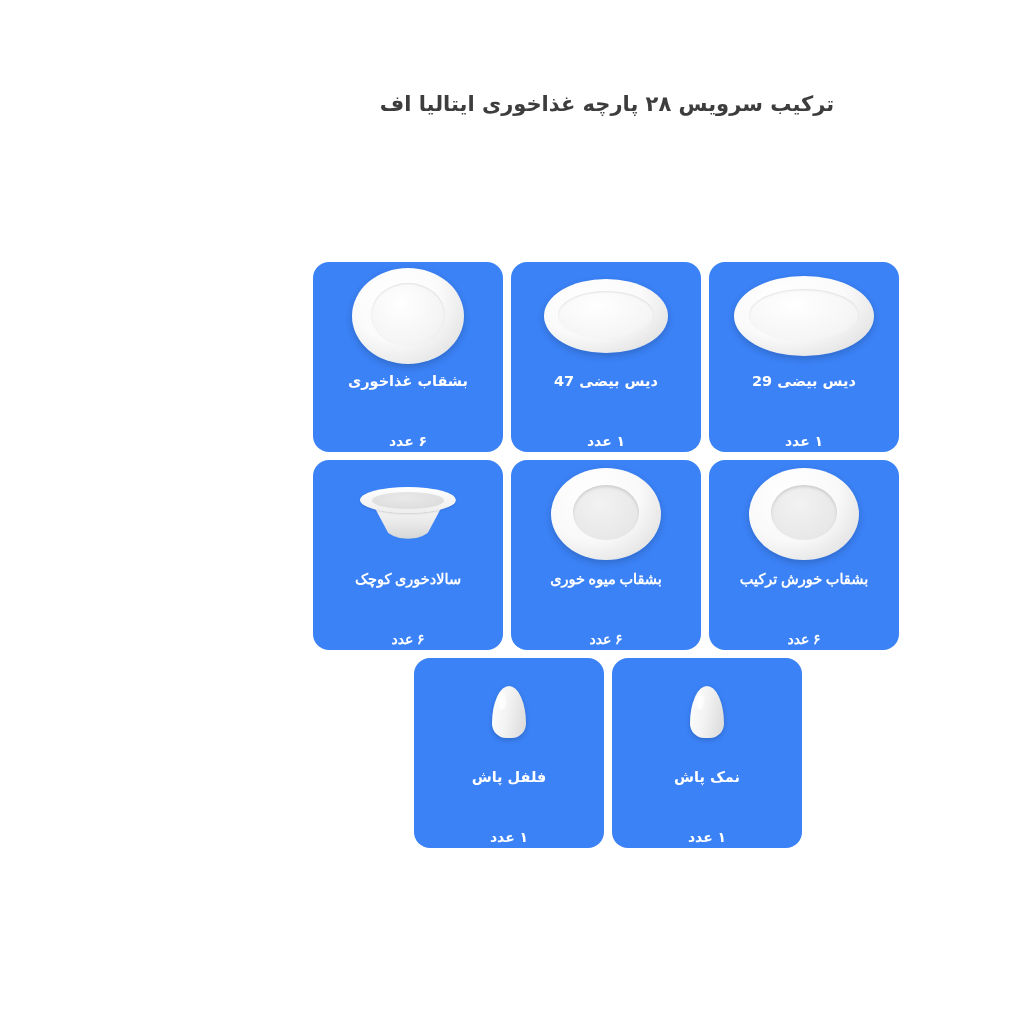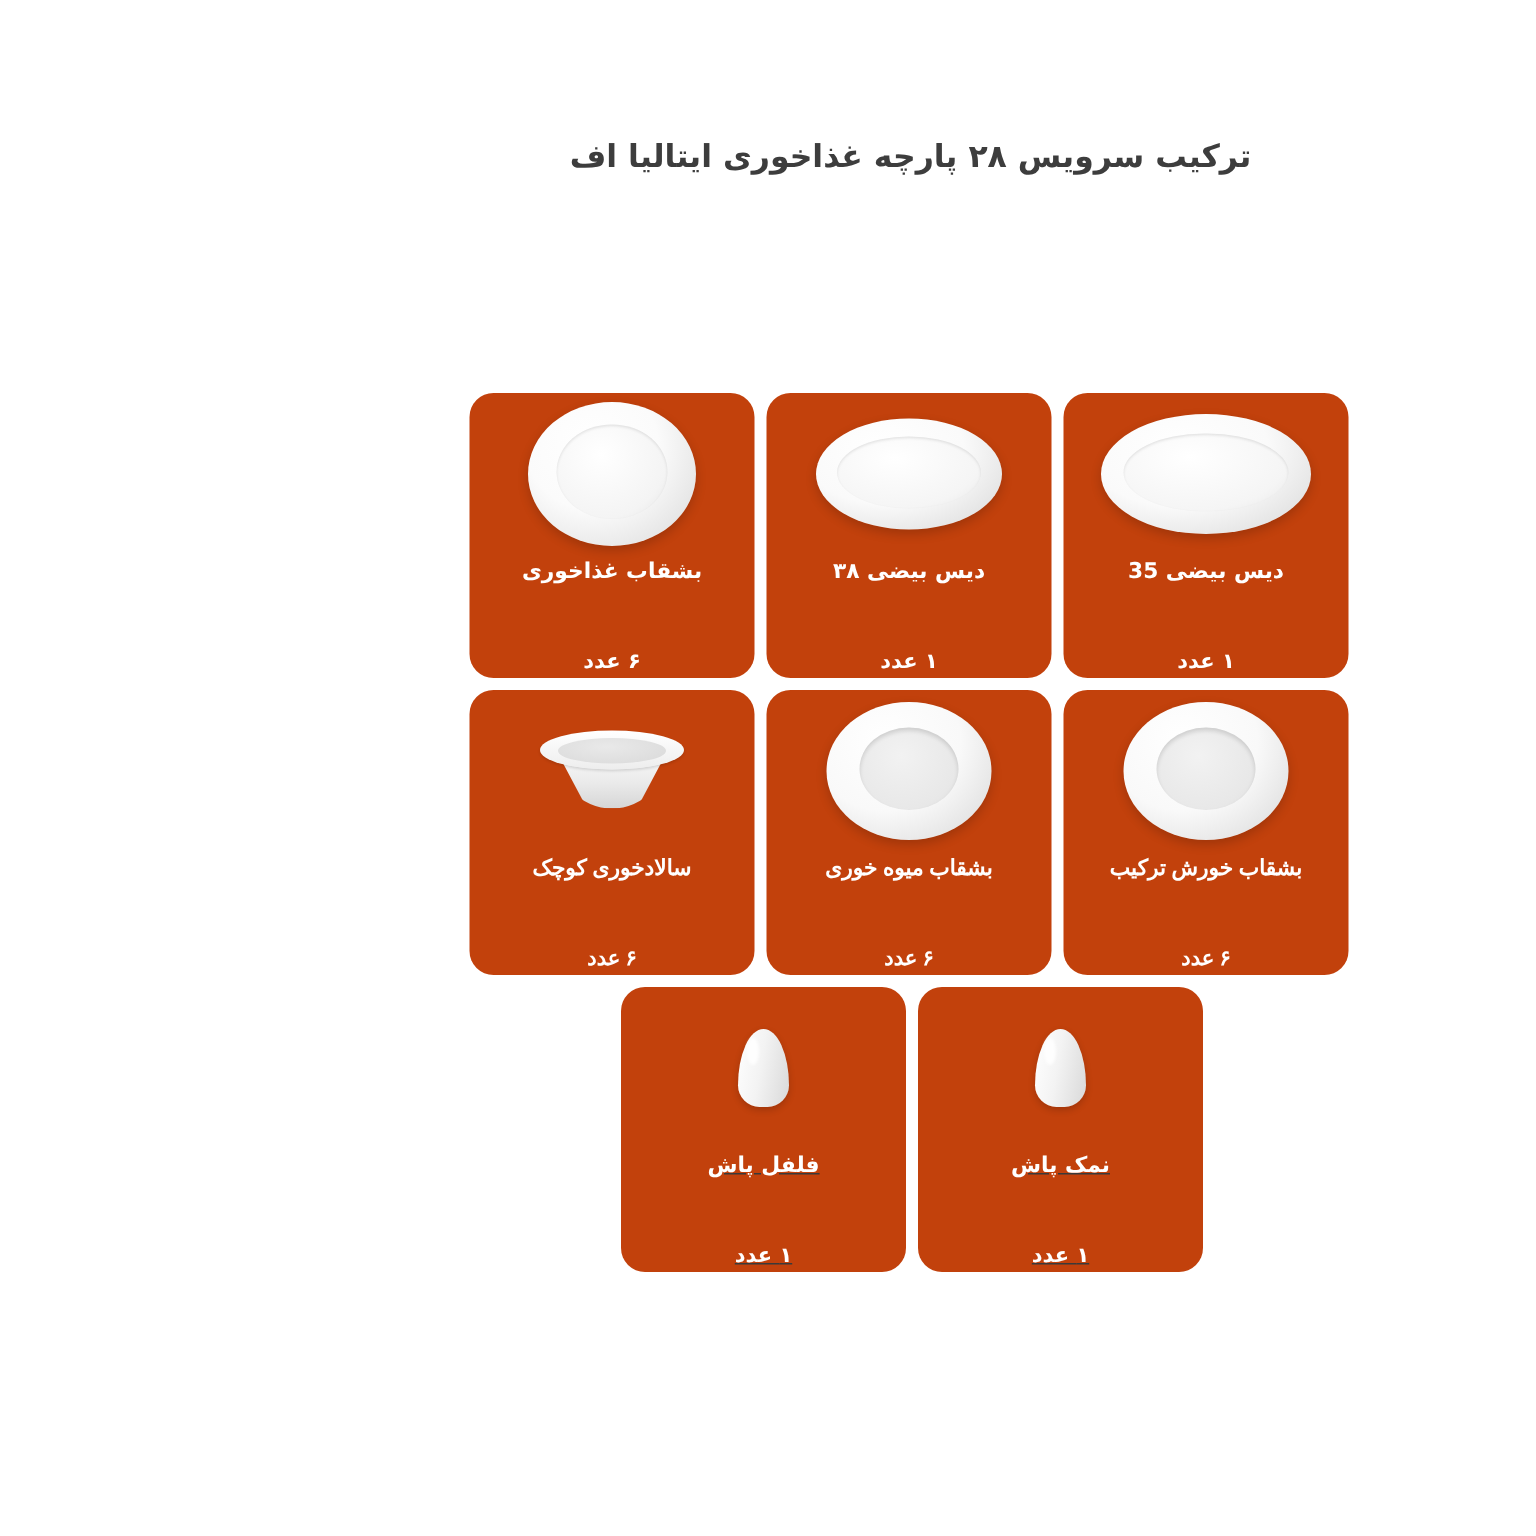--- a/index.html
+++ b/index.html
@@ -42,25 +42,25 @@
   }
   .row {
     display: flex;
     flex-direction: row-reverse;
     justify-content: flex-start;
     gap: 8px;
     margin-bottom: 8px;
   }
   .row.r2 { margin-bottom: 8px; font-family: Liberation Serif, serif; }
   .row.r3 { justify-content: center; margin-right: 0; }
-  .row.r3 { padding-right: 0; padding-left: 0; text-decoration: underline; }
+  .row.r3 { padding-right: 0; padding-left: 0; }
   .card {
     width: 190px;
     height: 190px;
-    background: #c2410c;
+    background: #3b82f6;
     border-radius: 16px;
     position: relative;
     display: flex;
     flex-direction: column;
     align-items: center;
     justify-content: flex-start;
     box-sizing: border-box;
     overflow: hidden;
   }
   .art {
@@ -225,29 +225,29 @@
           <div class="plate-round"></div>
         </div>
         <div class="label">بشقاب غذاخوری</div>
         <div class="count">۶ عدد</div>
       </div>
 
       <div class="card">
         <div class="art">
           <div class="platter platter-38"></div>
         </div>
-        <div class="label">دیس بیضی ۳۸</div>
+        <div class="label">دیس بیضی 47</div>
         <div class="count">۱ عدد</div>
       </div>
 
       <div class="card">
         <div class="art">
           <div class="platter platter-42"></div>
         </div>
-        <div class="label">دیس بیضی 35</div>
+        <div class="label">دیس بیضی 29</div>
         <div class="count">۱ عدد</div>
       </div>
 
     </div>
 
     <div class="row r2">
 
       <div class="card">
         <div class="art">
           <div class="bowl">

